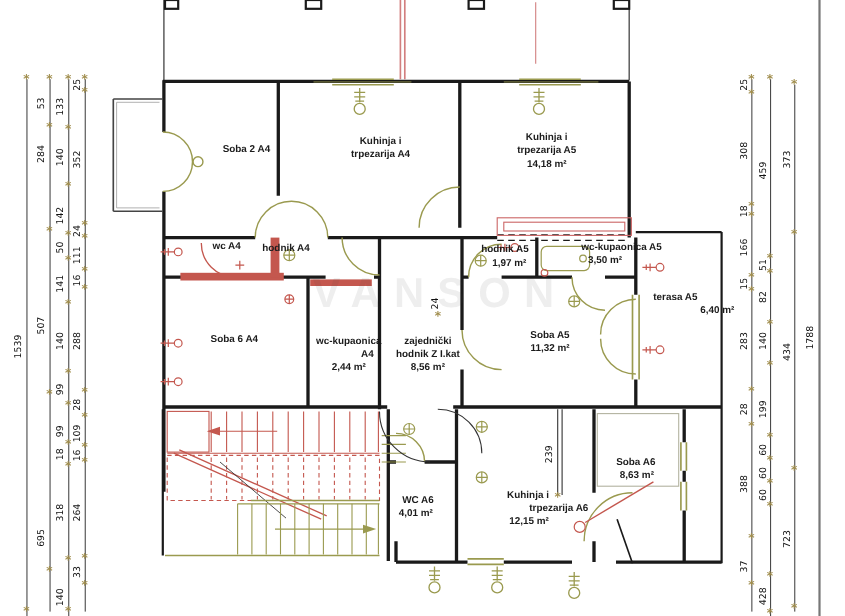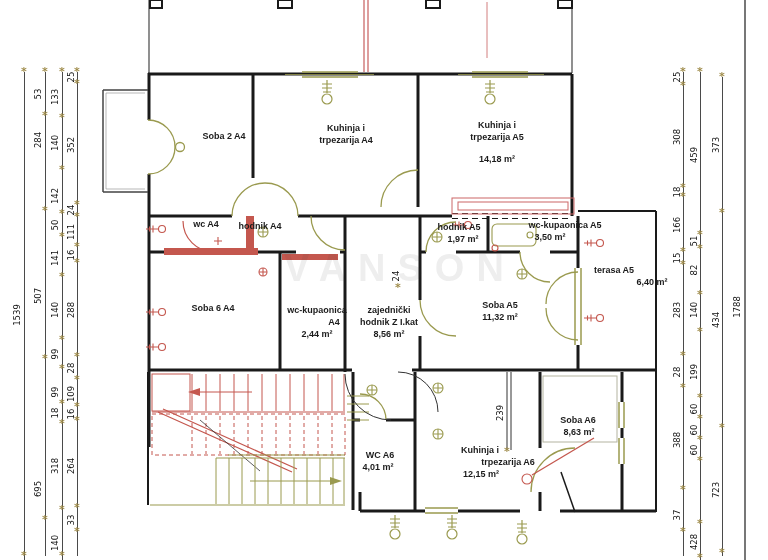--- a/index.html
+++ b/index.html
@@ -172,21 +172,21 @@
 
   
   <div class="wm1">VANSON</div>
 
   
   <div class="rl" style="left:224px;top:136px">Soba 2 A4</div>
   <div class="rl" style="left:346px;top:128px">Kuhinja i</div>
   <div class="rl" style="left:346px;top:140px">trpezarija A4</div>
   <div class="rl" style="left:497px;top:125px">Kuhinja i</div>
   <div class="rl" style="left:497px;top:137px">trpezarija A5</div>
-  <div class="rl" style="left:497px;top:159px">14,18 m²</div>
+  <div class="rl" style="left:497px;top:149px">14,18 m²</div>
   <div class="rl" style="left:206px;top:224px">wc A4</div>
   <div class="rl" style="left:260px;top:226px">hodnik A4</div>
   <div class="rl" style="left:459px;top:227px">hodnik A5</div>
   <div class="rl" style="left:463px;top:239px">1,97 m²</div>
   <div class="rl" style="left:565px;top:225px">wc-kupaonica A5</div>
   <div class="rl" style="left:550px;top:237px">3,50 m²</div>
   <div class="rl" style="left:614px;top:270px">terasa A5</div>
   <div class="rl" style="left:652px;top:282px">6,40 m²</div>
   <div class="rl" style="left:213px;top:308px">Soba 6 A4</div>
   <div class="rl" style="left:317px;top:310px">wc-kupaonica</div>

